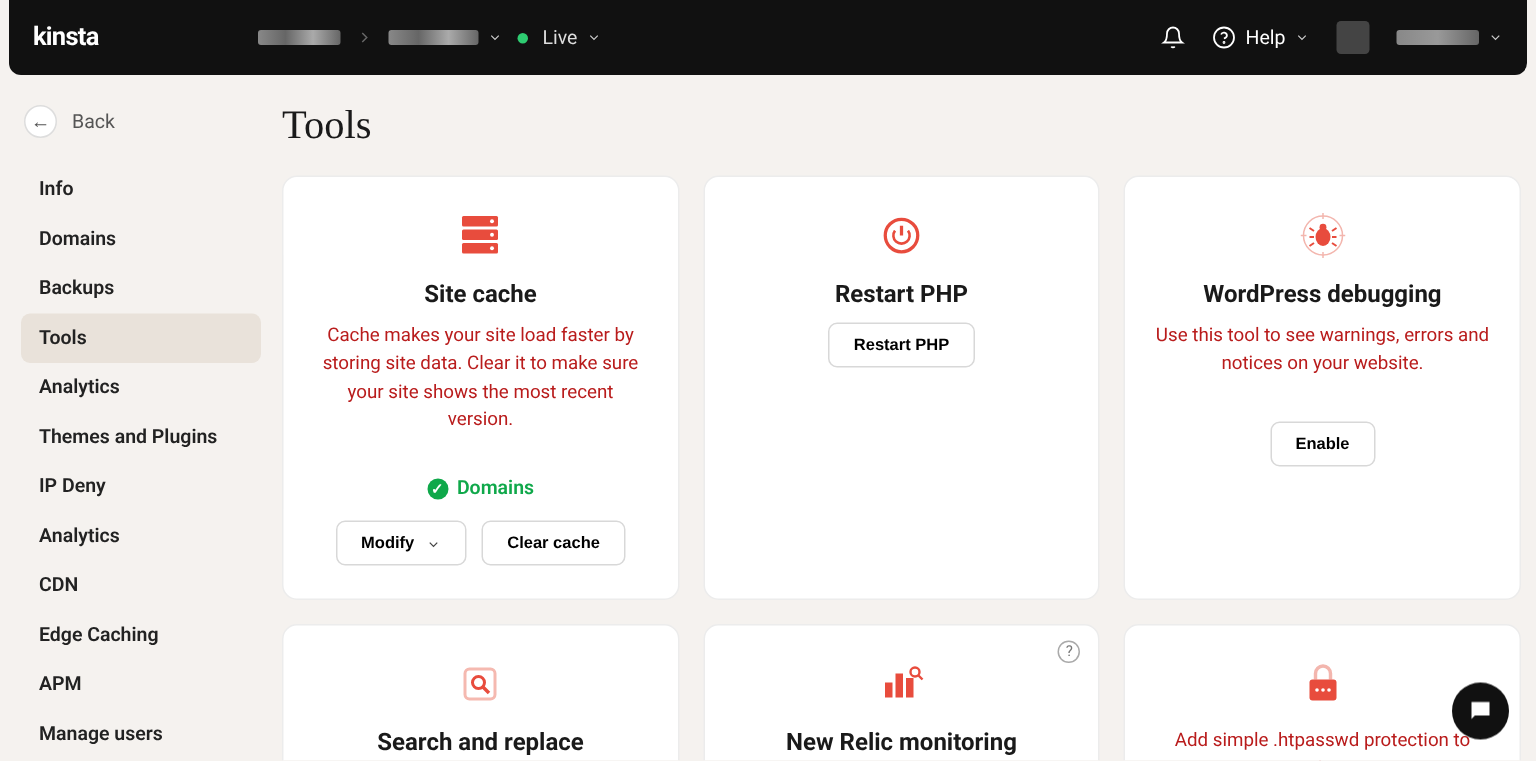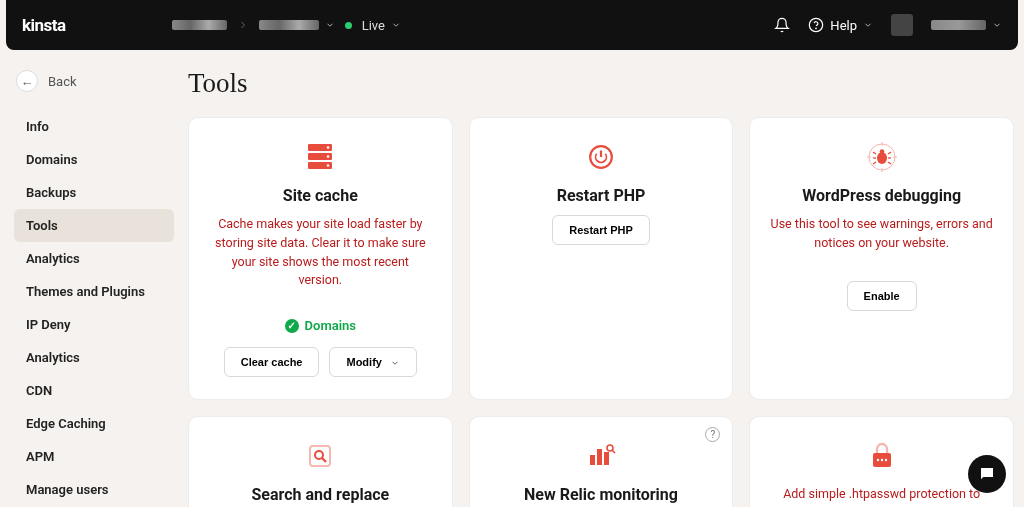--- a/index.html
+++ b/index.html
@@ -161,27 +161,27 @@
           </svg>
         </div>
         <div class="card-title">Site cache</div>
         <div class="card-desc">Cache makes your site load faster by storing site data. Clear it to make sure your site shows the most recent version.</div>
         <div class="status-enabled">
           <span class="status-check">✓</span>
           <span>Domains</span>
         </div>
         <div class="btn-row">
           <button class="btn">
-            <span>Clear cache</span>
-          </button>
-          <button class="btn">
             <span>Modify</span>
             <svg width="10" height="10" viewBox="0 0 24 24" fill="none" stroke="#444" stroke-width="2">
                 <polyline points="6 9 12 15 18 9"></polyline>
               </svg>
+          </button>
+          <button class="btn">
+            <span>Clear cache</span>
           </button>
         </div>
       </div>
 
       <div class="card">
         <div class="card-icon">
           <svg width="26" height="26" viewBox="0 0 24 24" fill="none" stroke="#e84c3d" stroke-width="2">
               <circle cx="12" cy="12" r="10"></circle>
               <line x1="12" y1="6" x2="12" y2="12"></line>
               <path d="M8 9a5 5 0 108 0" stroke-width="1.6"></path>

